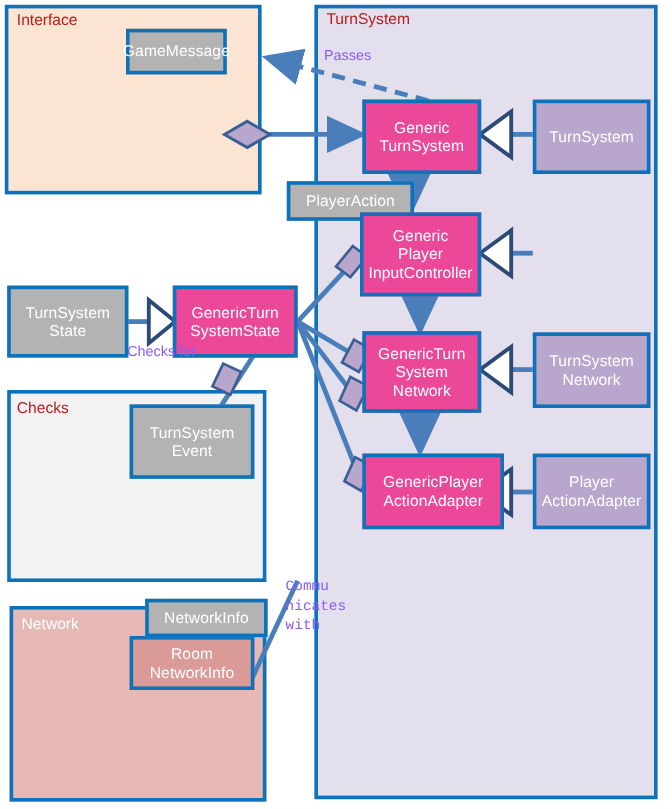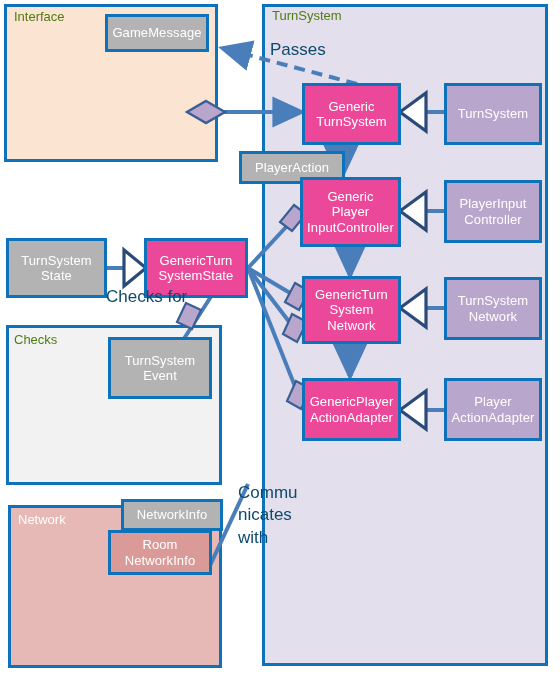--- a/index.html
+++ b/index.html
@@ -5,39 +5,39 @@
   html,body{margin:0;padding:0;background:#ffffff;}
   body{
     width:560px;height:674px;position:relative;overflow:hidden;
     font-family:"Liberation Sans", sans-serif;
   }
   #canvas{position:absolute;left:0;top:0;width:560px;height:674px;}
 
   
   .pkg{position:absolute;box-sizing:border-box;border:3px solid #0d72b9;}
   .pkg-title{
-    position:absolute;font-size:13px;color:#4d7c0f;white-space:nowrap;
+    position:absolute;font-size:13px;color:#b91c1c;white-space:nowrap;
   }
   .pkg-title.light{color:#ffffff;}
 
   
   .box{
     position:absolute;box-sizing:border-box;border:3px solid #0d72b9;
     display:flex;align-items:center;justify-content:center;text-align:center;
     font-size:13px;line-height:1.18;color:#ffffff;
     letter-spacing:.1px;
     white-space:pre-line;
   }
   .box.gray{background:#b3b3b3;}
   .box.lilac{background:#ec4899;}
   .box.purple{background:#b9a6cd;}
   .box.rose{background:#d99a98;}
 
   
-  .lbl{position:absolute;font-size:17px;color:#0c4a6e;line-height:1.32;}
+  .lbl{position:absolute;font-size:12px;color:#8b5cf6;line-height:1.32;}
 
   
   #links{position:absolute;left:0;top:0;width:560px;height:674px;overflow:visible;}
 </style>
 </head>
 <body>
 
 <div id="canvas">
 
   <div class="pkg" style="left:262px;top:4px;width:286px;height:662px;background:#e4dfec;"></div>
@@ -126,44 +126,42 @@
     <g>
       <line x1="212" y1="295" x2="178" y2="348" stroke="#4a7ebb" stroke-width="4"></line>
       <polygon points="186,303 201,310 192,329 177,322" fill="#b9a6cd" stroke="#3a5f94" stroke-width="2.2"></polygon>
     </g>
 
     <g>
       <line x1="207" y1="572" x2="248" y2="484" stroke="#4a7ebb" stroke-width="4"></line>
     </g>
   </svg>
 
-  <div class="box gray" style="left:105px;top:14px;width:104px;height:38px;">GameMessage</div>
+  <div class="box gray" style="left:105px;top:24px;width:84px;height:38px;">GameMessage</div>
 
   <div class="box lilac" style="left:302px;top:83px;width:99px;height:62px;">Generic
 TurnSystem</div>
 
   <div class="box purple" style="left:444px;top:83px;width:98px;height:62px;">TurnSystem</div>
 
   <div class="box gray" style="left:239px;top:151px;width:106px;height:33px;">PlayerAction</div>
 
   <div class="box lilac" style="left:300px;top:177px;width:101px;height:70px;">Generic
 Player
 InputController</div>
 
-  <div class="box purple" style="left:444px;top:180px;width:98px;height:63px;">PlayerInput
-Controller</div>
 
   <div class="box lilac" style="left:302px;top:276px;width:99px;height:68px;">GenericTurn
 System
 Network</div>
 
   <div class="box purple" style="left:444px;top:277px;width:98px;height:63px;">TurnSystem
 Network</div>
 
-  <div class="box lilac" style="left:302px;top:378px;width:99px;height:63px;">GenericPlayer
+  <div class="box lilac" style="left:302px;top:378px;width:118px;height:63px;">GenericPlayer
 ActionAdapter</div>
 
   <div class="box purple" style="left:444px;top:378px;width:98px;height:63px;">Player
 ActionAdapter</div>
 
   <div class="box gray" style="left:6px;top:238px;width:101px;height:60px;">TurnSystem
 State</div>
 
   <div class="box lilac" style="left:144px;top:238px;width:104px;height:60px;">GenericTurn
 SystemState</div>
@@ -173,17 +171,17 @@
 
   <div class="box rose" style="left:108px;top:530px;width:104px;height:45px;">Room
 NetworkInfo</div>
 
   <div class="box gray" style="left:121px;top:499px;width:102px;height:32px;">NetworkInfo</div>
 
   <div class="lbl" style="left:270px;top:39px;">Passes</div>
 
   <div class="lbl" style="left:106px;top:286px;">Checks for</div>
 
-  <div class="lbl" style="left:238px;top:482px;white-space:pre-line;">Commu
+  <div class="lbl" style="left:238px;top:482px;white-space:pre-line;font-family:Liberation Mono, monospace;">Commu
 nicates
 with</div>
 
 </div>
 
 </body></html>

